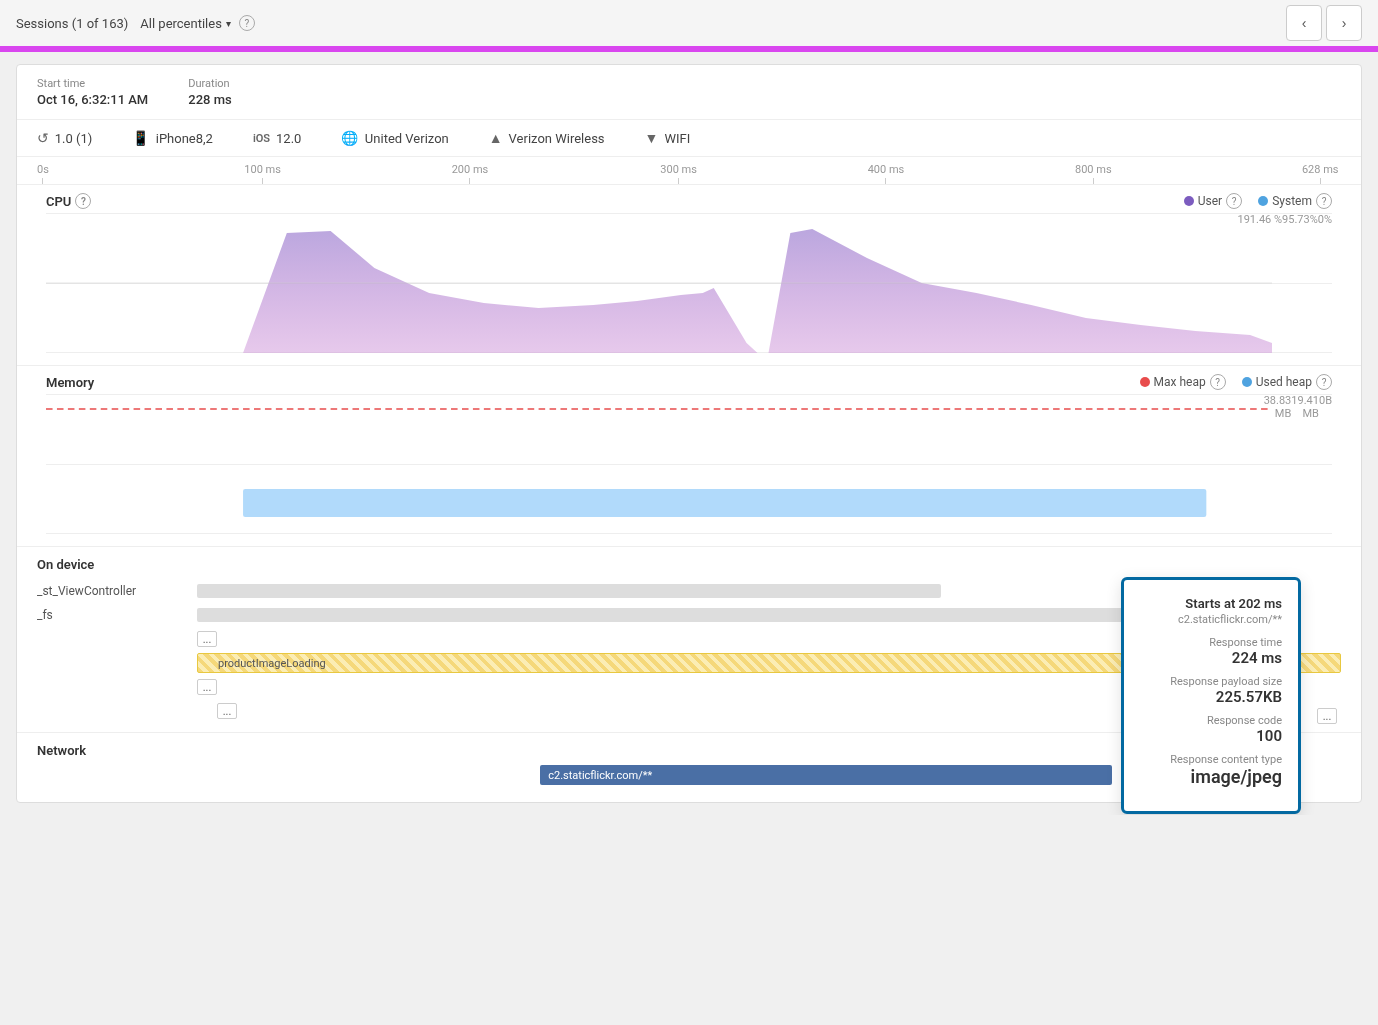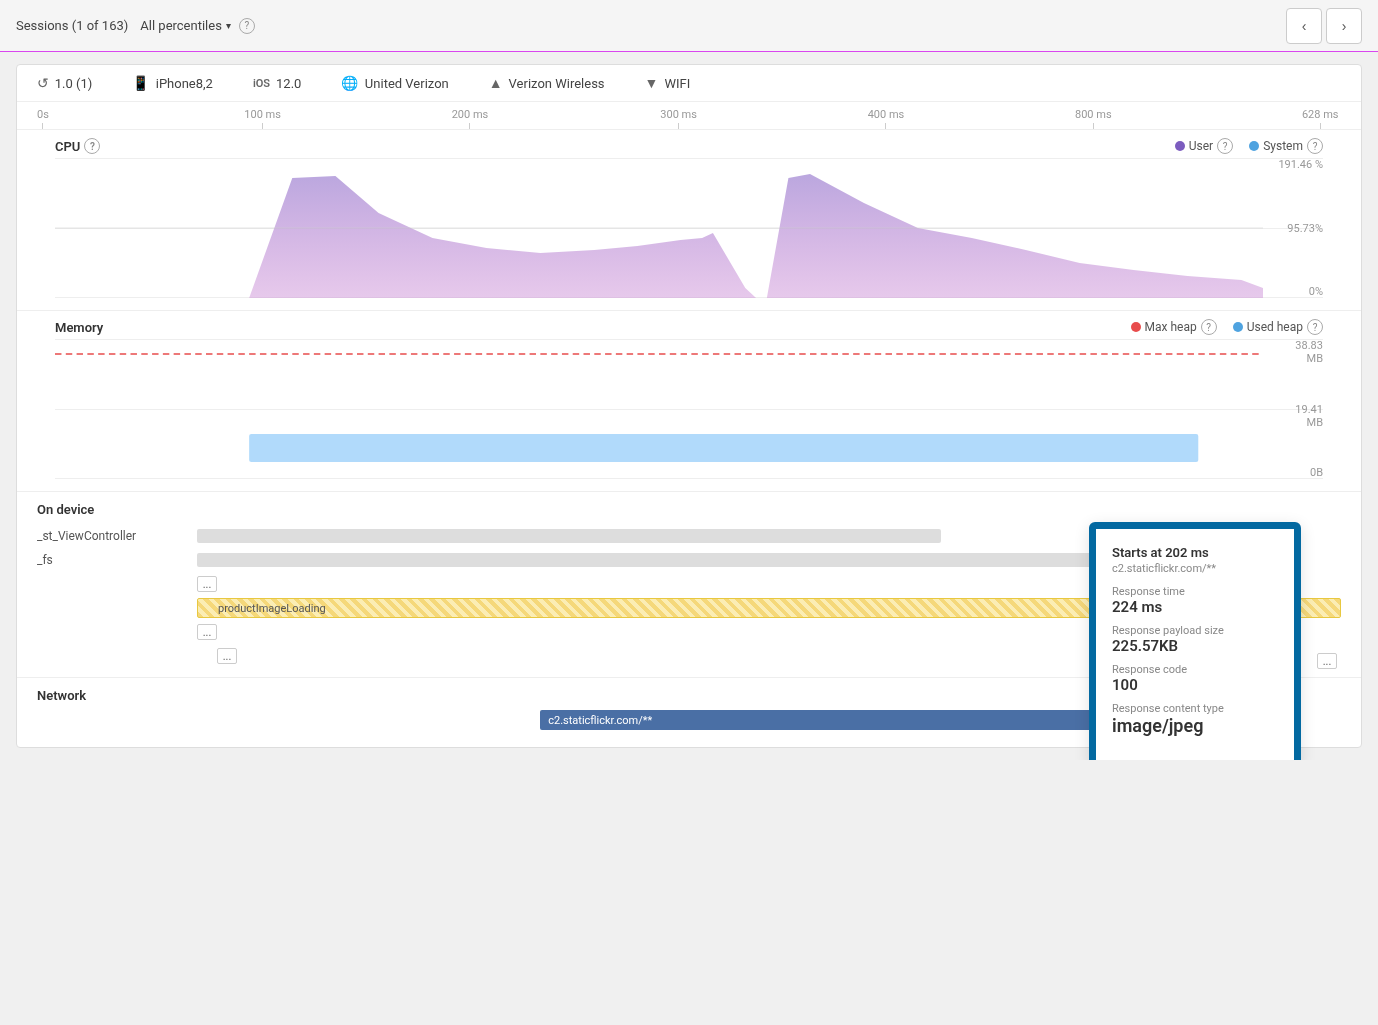--- a/index.html
+++ b/index.html
@@ -7,21 +7,21 @@
       font-family: -apple-system, BlinkMacSystemFont, 'Segoe UI', Roboto, sans-serif;
       background: #f0f0f0;
       font-size: 13px;
       color: #333;
     }
     .top-bar {
       display: flex;
       align-items: center;
       padding: 8px 16px;
       background: #f5f5f5;
-      border-bottom: 1px solid #d946ef;
+      border-bottom: 6px solid #d946ef;
       height: 52px;
     }
     .sessions-label {
       font-size: 13px;
       color: #444;
       margin-right: 12px;
     }
     .percentile-selector {
       display: flex;
       align-items: center;
@@ -122,21 +122,21 @@
     }
     .ruler-mark::after {
       content: '';
       width: 1px;
       height: 6px;
       background: #ccc;
       margin-top: 2px;
     }
     .chart-section {
       border-bottom: 1px solid #eee;
-      padding: 0 38px 12px;
+      padding: 0 29px 12px;
     }
     .chart-header {
       display: flex;
       align-items: center;
       justify-content: space-between;
       padding: 8px 0 4px;
     }
     .chart-title {
       font-size: 13px;
       font-weight: 600;
@@ -170,21 +170,21 @@
     .cpu-chart-area svg {
       width: 100%;
       height: 100%;
     }
     .chart-y-axis {
       position: absolute;
       right: 0;
       top: 0;
       height: 100%;
       display: flex;
-      flex-direction: column;
+      flex-direction: row;
       justify-content: space-between;
       font-size: 11px;
       color: #999;
       text-align: right;
       pointer-events: none;
     }
     .memory-chart-area {
       position: relative;
       height: 140px;
       width: 100%;
@@ -247,26 +247,27 @@
       margin-right: 4px;
     }
     .network-section {
       padding: 0 20px 12px;
     }
     .tooltip-popup {
       position: absolute;
       right: 60px;
       top: 30px;
       background: white;
-      border: 7px solid #0369a1;
+      border: 3px solid #0369a1;
       border-radius: 6px;
       padding: 16px;
-      width: 212px;
+      width: 180px;
       box-shadow: 0 4px 16px rgba(0,0,0,0.12);
       z-index: 100;
+      text-align: right;
     }
     .tooltip-popup .tooltip-title {
       font-size: 13px;
       font-weight: 600;
       color: #333;
       margin-bottom: 2px;
     }
     .tooltip-popup .tooltip-sub {
       font-size: 11px;
       color: #888;
@@ -303,20 +304,30 @@
   </div>
   <span class="help-icon">?</span>
   <div class="nav-buttons">
     <button class="nav-btn">‹</button>
     <button class="nav-btn">›</button>
   </div>
 </div>
 
 <div class="main-card">
 
+  <div class="session-header">
+    <div class="session-meta-item">
+      <label>Start time</label>
+      <value>Oct 16, 6:32:11 AM</value>
+    </div>
+    <div class="session-meta-item">
+      <label>Duration</label>
+      <value>228 ms</value>
+    </div>
+  </div>
 
   <div class="device-info-row">
     <div class="device-info-item">
       <span class="icon">↺</span>
       <span>1.0 (1)</span>
     </div>
     <div class="device-info-item">
       <span class="icon">📱</span>
       <span>iPhone8,2</span>
     </div>

